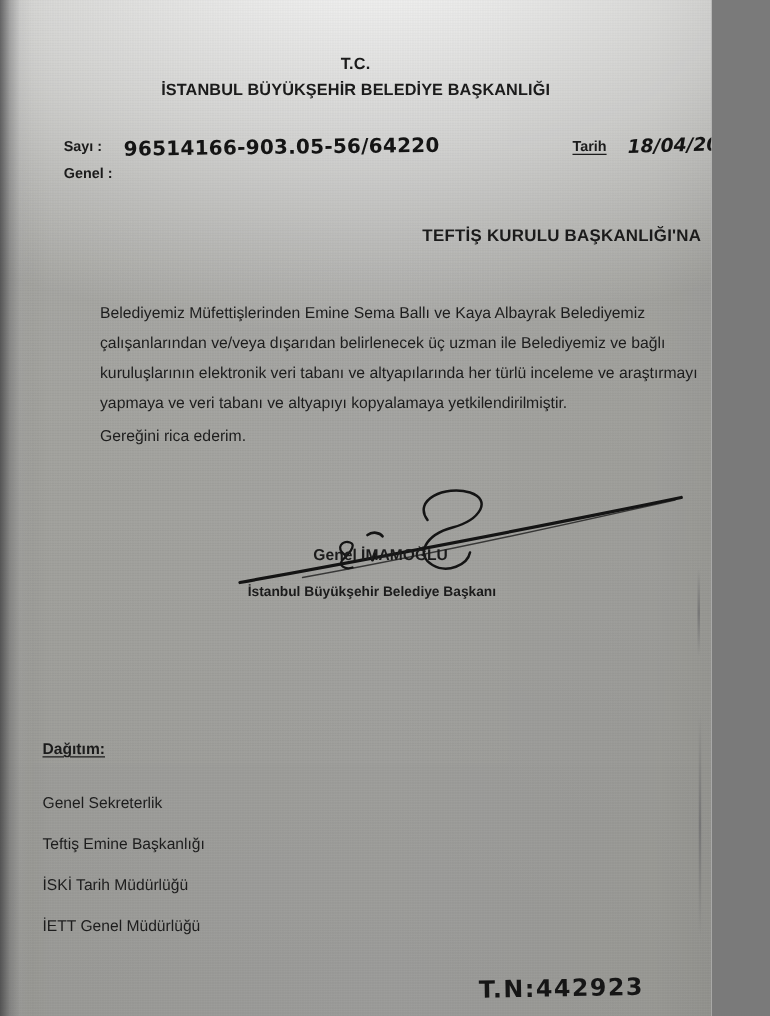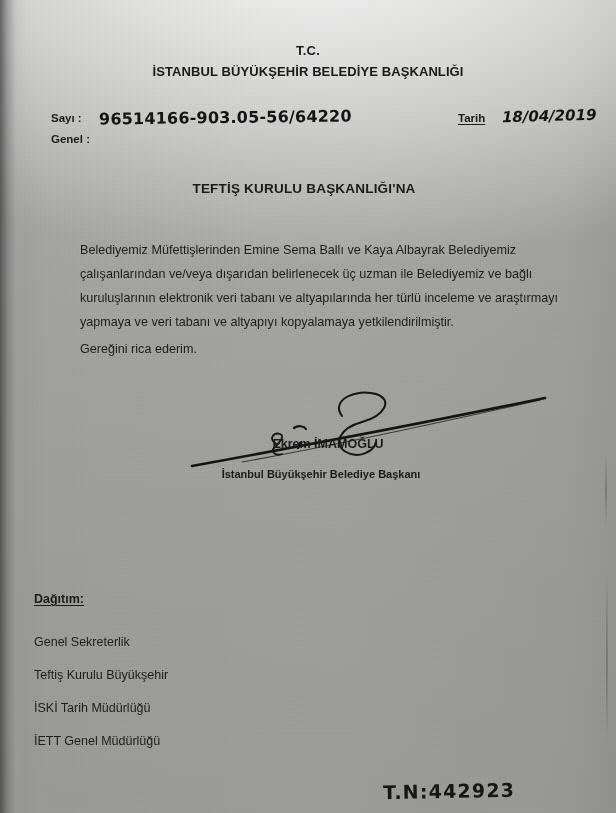--- a/index.html
+++ b/index.html
@@ -8,21 +8,21 @@
     padding: 0;
     background: #7a7a7a;
   }
   body {
     font-family: "Liberation Sans", sans-serif;
   }
 
   
   .page {
     position: relative;
-    width: 616px;
+    width: 569px;
     height: 813px;
     overflow: hidden;
     background: #d9d9d7;
     color: #1b1b1b;
     
     background-image:
       radial-gradient(ellipse 150% 60% at 52% -8%, rgba(255,255,255,0.95) 0%, rgba(255,255,255,0.45) 38%, rgba(255,255,255,0.0) 68%),
       linear-gradient(to bottom, #ececeb 0%, #e3e3e2 18%, #dcdcda 42%, #d6d6d4 70%, #d2d2d0 100%),
       linear-gradient(to right, #cfcfcd 0%, #dcdcda 7%, #dedede 55%, #d8d8d6 92%, #cfcfcd 100%);
     background-blend-mode: normal, multiply, multiply;
@@ -119,21 +119,21 @@
     font-style: italic;
     transform: rotate(-1.6deg);
     color: #141414;
   }
 
   
   .addressee {
     position: absolute;
     top: 181px;
     left: 0; right: 0;
-    text-align: center;
+    text-align: right;
     font-size: 13.5px;
     font-weight: bold;
     letter-spacing: .2px;
     padding-right: 8px;
   }
 
   
   .body-block {
     position: absolute;
     top: 238px;
@@ -272,27 +272,27 @@
           <path d="M86 62 C 78 56, 84 50, 90 52 C 96 54, 88 62, 84 66 C 80 70, 86 74, 92 72" stroke-width="1.8"></path>
 
           <path d="M104 46 C 108 43, 114 44, 116 47" stroke-width="2.2"></path>
           <path d="M108 66 L 110 61" stroke-width="2.4"></path>
 
           <path d="M152 34 C 140 18, 166 6, 186 12 C 204 18, 194 34, 172 40 C 150 46, 142 62, 156 70 C 168 77, 184 70, 186 60" stroke-width="2.0"></path>
         </g>
       </svg>
     </div>
 
-    <div class="sig-name">Ekrem İMAMOĞLU</div>
+    <div class="sig-name">Genel İMAMOĞLU</div>
     <div class="sig-title">İstanbul Büyükşehir Belediye Başkanı</div>
 
     <div class="dist-title">Dağıtım:</div>
     <ul class="dist-list">
       <li>Genel Sekreterlik</li>
-      <li>Teftiş Kurulu Büyükşehir</li>
+      <li>Teftiş Emine Başkanlığı</li>
       <li>İSKİ Tarih Müdürlüğü</li>
       <li>İETT Genel Müdürlüğü</li>
     </ul>
 
     <div class="tn">T.N:442923</div>
 
   </div>
 </div>
 
 </body></html>

